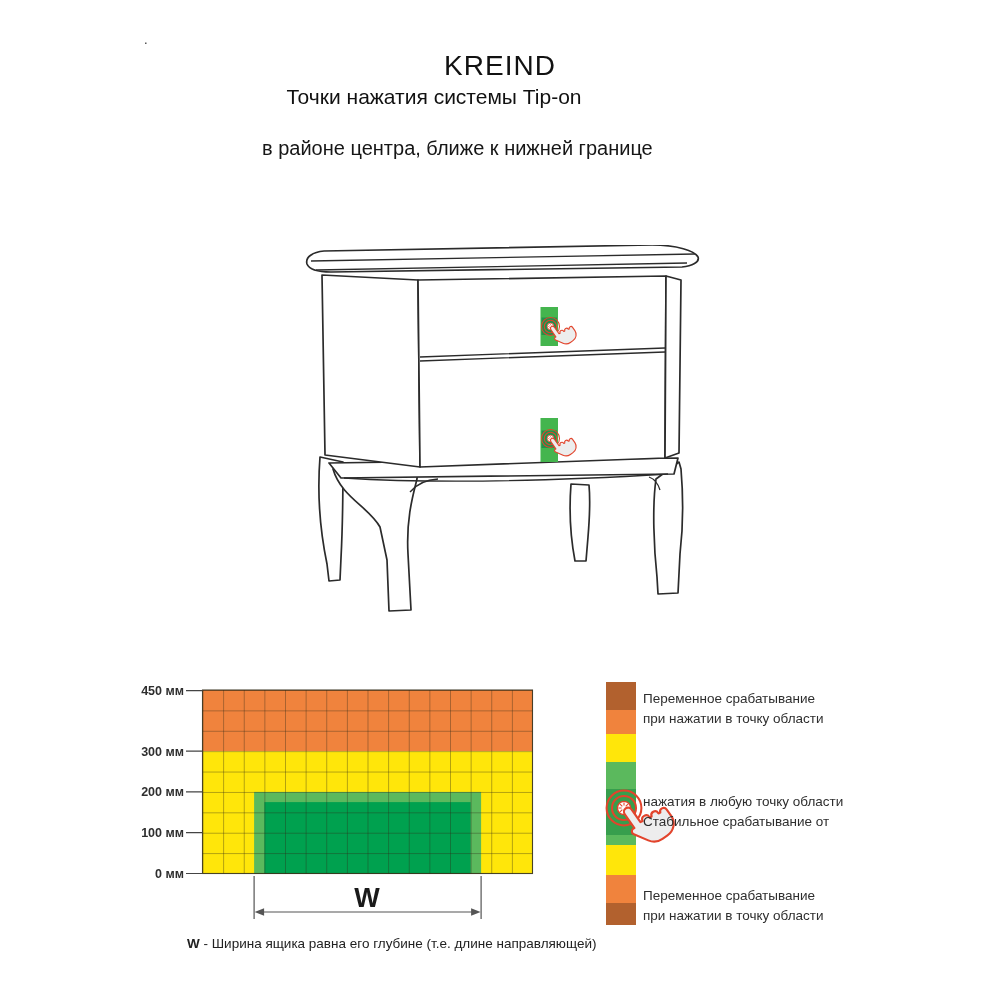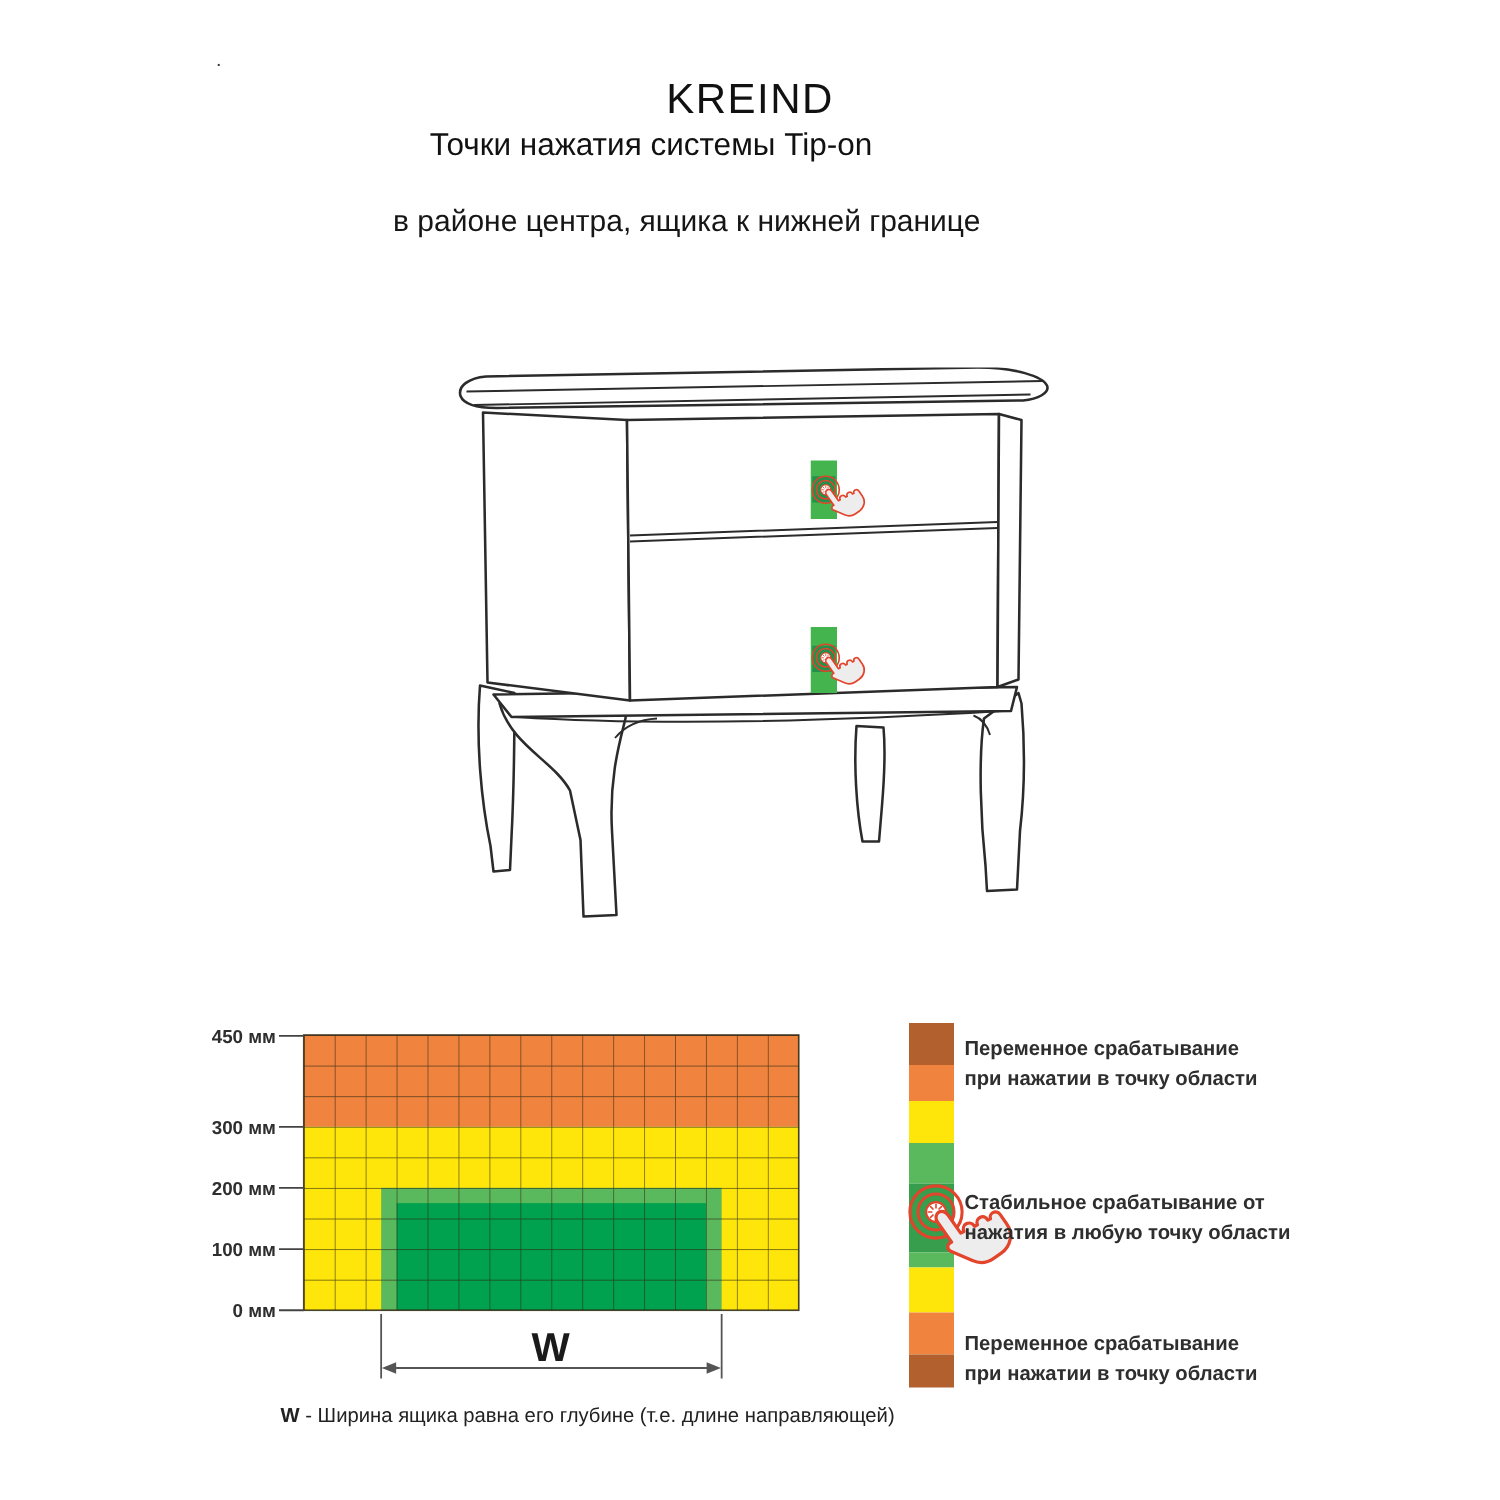--- a/index.html
+++ b/index.html
@@ -7,21 +7,21 @@
         font-family:"Liberation Sans", sans-serif;color:#1a1a1a;}
   .abs{position:absolute;}
   .title{left:0;top:50px;width:1000px;text-align:center;font-size:28px;letter-spacing:1px;color:#111;}
   .subtitle{left:0;top:85px;width:868px;text-align:center;font-size:21px;color:#111;}
   .intro{left:262px;top:134px;width:520px;font-size:20px;line-height:29px;color:#161616;}
   .stray{left:144px;top:32px;font-size:13px;color:#333;}
   .legend-strip{left:606px;top:682px;width:30px;}
   .seg{width:30px;}
   .c-brown{background:#B2612E}.c-orange{background:#F0833D}.c-yellow{background:#FFE60A}
   .c-green{background:#5BB95D}.c-greenmid{background:#379E4D}
-  .legend-text{left:643px;width:250px;font-size:13.5px;line-height:20px;font-weight:700;color:#2e2e2e;}
+  .legend-text{left:643px;width:250px;font-size:13.5px;line-height:20px;font-weight:400;color:#2e2e2e;}
   .lt1{top:689px}.lt2{top:792px}.lt3{top:886px}
   svg text{font-family:"Liberation Sans", sans-serif;}
   .axis-label{font-size:12.5px;font-weight:600;fill:#2e2e2e;}
   .w-label{font-size:27px;font-weight:600;fill:#1a1a1a;}
   .caption{font-size:13.5px;fill:#222;font-weight:500;}
   .caption .b{font-weight:bold;}
   .f-orange{fill:#F0833D}.f-yellow{fill:#FFE60A}.f-glight{fill:#5BB95D}.f-gdark{fill:#00A14F}
   .gridline{stroke:rgba(45,40,20,0.8);stroke-width:0.9;fill:none;}
   .cab{fill:#fff;stroke:#2b2b2b;stroke-width:1.7;stroke-linejoin:round;}
   .cabline{fill:none;stroke:#2b2b2b;stroke-width:1.3;}
@@ -47,21 +47,21 @@
       </g>
     </defs>
   </svg>
 
   <div class="abs stray">.</div>
 
   <div class="abs title">KREIND</div>
   <div class="abs subtitle">Точки нажатия системы Tip-on</div>
 
   <div class="abs intro">
-    <div>в районе центра, ящика к нижней границе</div>
+    <div>в районе центра, ближе к нижней границе</div>
   </div>
 
   <svg class="abs" style="left:240px;top:245px" width="520" height="380" viewBox="240 245 520 380">
 
     <g>
       <path class="cab" d="M320,457 C317,495 321,535 327,564 L329,581 L340,580 L341,558 C343,520 343,484 343,462 Z"></path>
       <path class="cab" d="M571,484 C569,510 571,540 575,561 L586,561 L588,537 C590,513 590,496 589,485 Z"></path>
       <path class="cab" d="M333,469 C341,497 369,507 380,527 L387,560 L389,611 L411,610 L408,554 C406,519 413,495 417,479 L418,467 Z"></path>
       <path class="cab" d="M656,479 C652,507 654,549 657,577 L658,594 L678,593 L680,554 C684,520 683,493 681,469 L679,462 Z"></path>
     </g>
@@ -132,21 +132,21 @@
 
   <svg class="abs" style="left:596px;top:776px" width="92" height="95" viewBox="596 776 92 95">
     <use href="#hand" transform="translate(624,808) scale(1.2)"></use>
   </svg>
 
   <div class="abs legend-text lt1">
     <div>Переменное срабатывание</div>
     <div>при нажатии в точку области</div>
   </div>
   <div class="abs legend-text lt2">
+    <div>нажатия в любую точку области</div>
     <div>Стабильное срабатывание от</div>
-    <div>нажатия в любую точку области</div>
   </div>
   <div class="abs legend-text lt3">
     <div>Переменное срабатывание</div>
     <div>при нажатии в точку области</div>
   </div>
 
 </div>
 
 </body></html>

